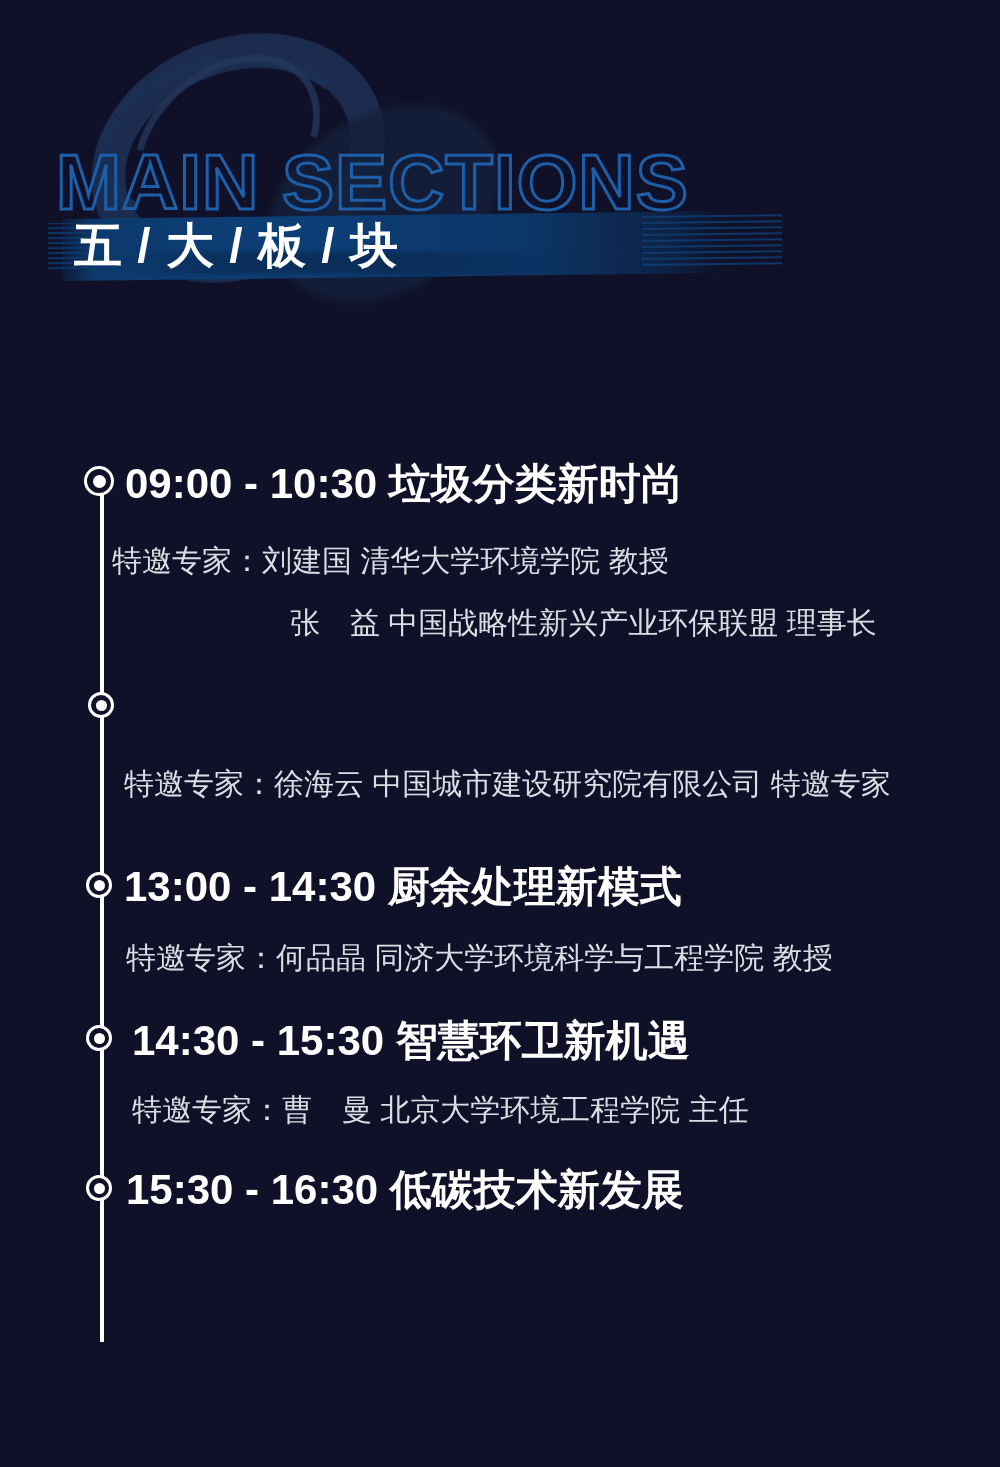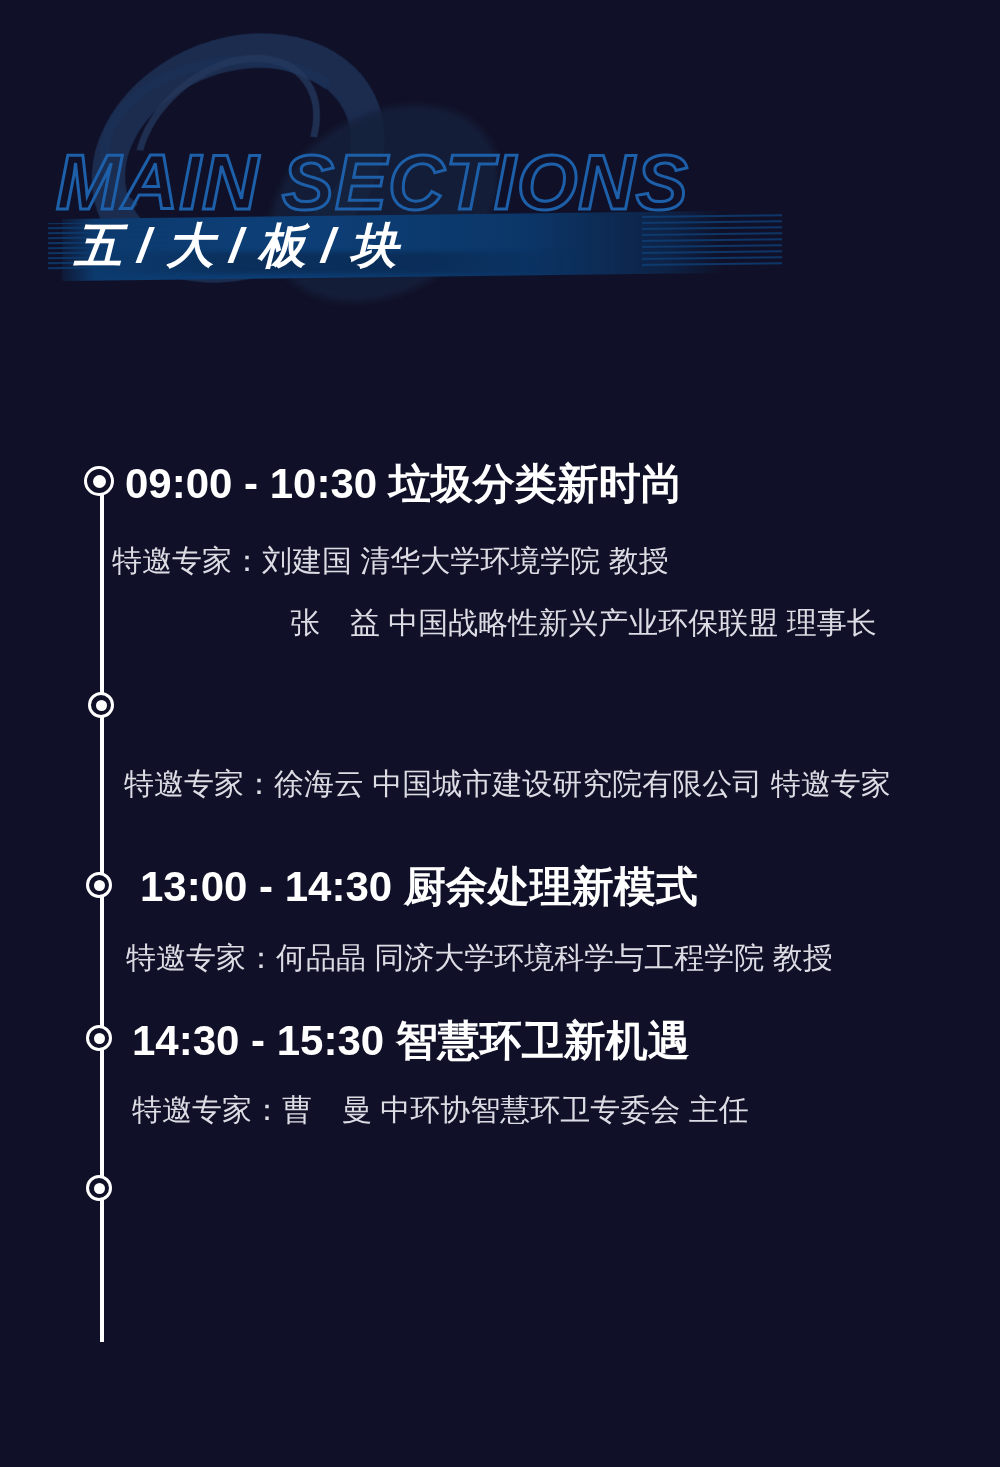--- a/index.html
+++ b/index.html
@@ -16,21 +16,20 @@
     background: #101128;
   }
 
   
   .header {
     position: absolute;
     left: 0;
     top: 0;
     width: 947px;
     height: 300px;
-    font-style: italic;
   }
 
   
   .brush-ring {
     position: absolute;
     left: 88px;
     top: 38px;
     width: 300px;
     height: 240px;
     border-radius: 50%;
@@ -242,22 +241,23 @@
 
   <div class="marker" style="left:84px; top:466px;"></div>
   <div class="entry-title" style="left:125px; top:456px;">09:00 - 10:30 垃圾分类新时尚</div>
   <div class="entry-sub" style="left:112px; top:541px;">特邀专家：刘建国 清华大学环境学院 教授</div>
   <div class="entry-sub" style="left:290px; top:603px;">张　益 中国战略性新兴产业环保联盟 理事长</div>
 
   <div class="marker narrow" style="left:88px; top:692px;"></div>
   <div class="entry-sub" style="left:124px; top:764px;">特邀专家：徐海云 中国城市建设研究院有限公司 特邀专家</div>
 
   <div class="marker narrow" style="left:86px; top:872px;"></div>
-  <div class="entry-title" style="left:140px; top:859px;">13:00 - 14:30 厨余处理新模式</div>
+  <div class="entry-title" style="left:124px; top:859px;">13:00 - 14:30 厨余处理新模式</div>
   <div class="entry-sub" style="left:126px; top:938px;text-align:right;">特邀专家：何品晶 同济大学环境科学与工程学院 教授</div>
 
   <div class="marker narrow" style="left:86px; top:1025px;"></div>
   <div class="entry-title" style="left:132px; top:1013px;">14:30 - 15:30 智慧环卫新机遇</div>
-  <div class="entry-sub" style="left:132px; top:1090px;">特邀专家：曹　曼 中环协智慧环卫专委会 主任</div>
+  <div class="entry-sub" style="left:132px; top:1090px;">特邀专家：曹　曼 北京大学环境工程学院 主任</div>
 
   <div class="marker narrow" style="left:86px; top:1175px;"></div>
+  <div class="entry-title" style="left:126px; top:1162px;">15:30 - 16:30 低碳技术新发展</div>
 
 </div>
 
 </body></html>

